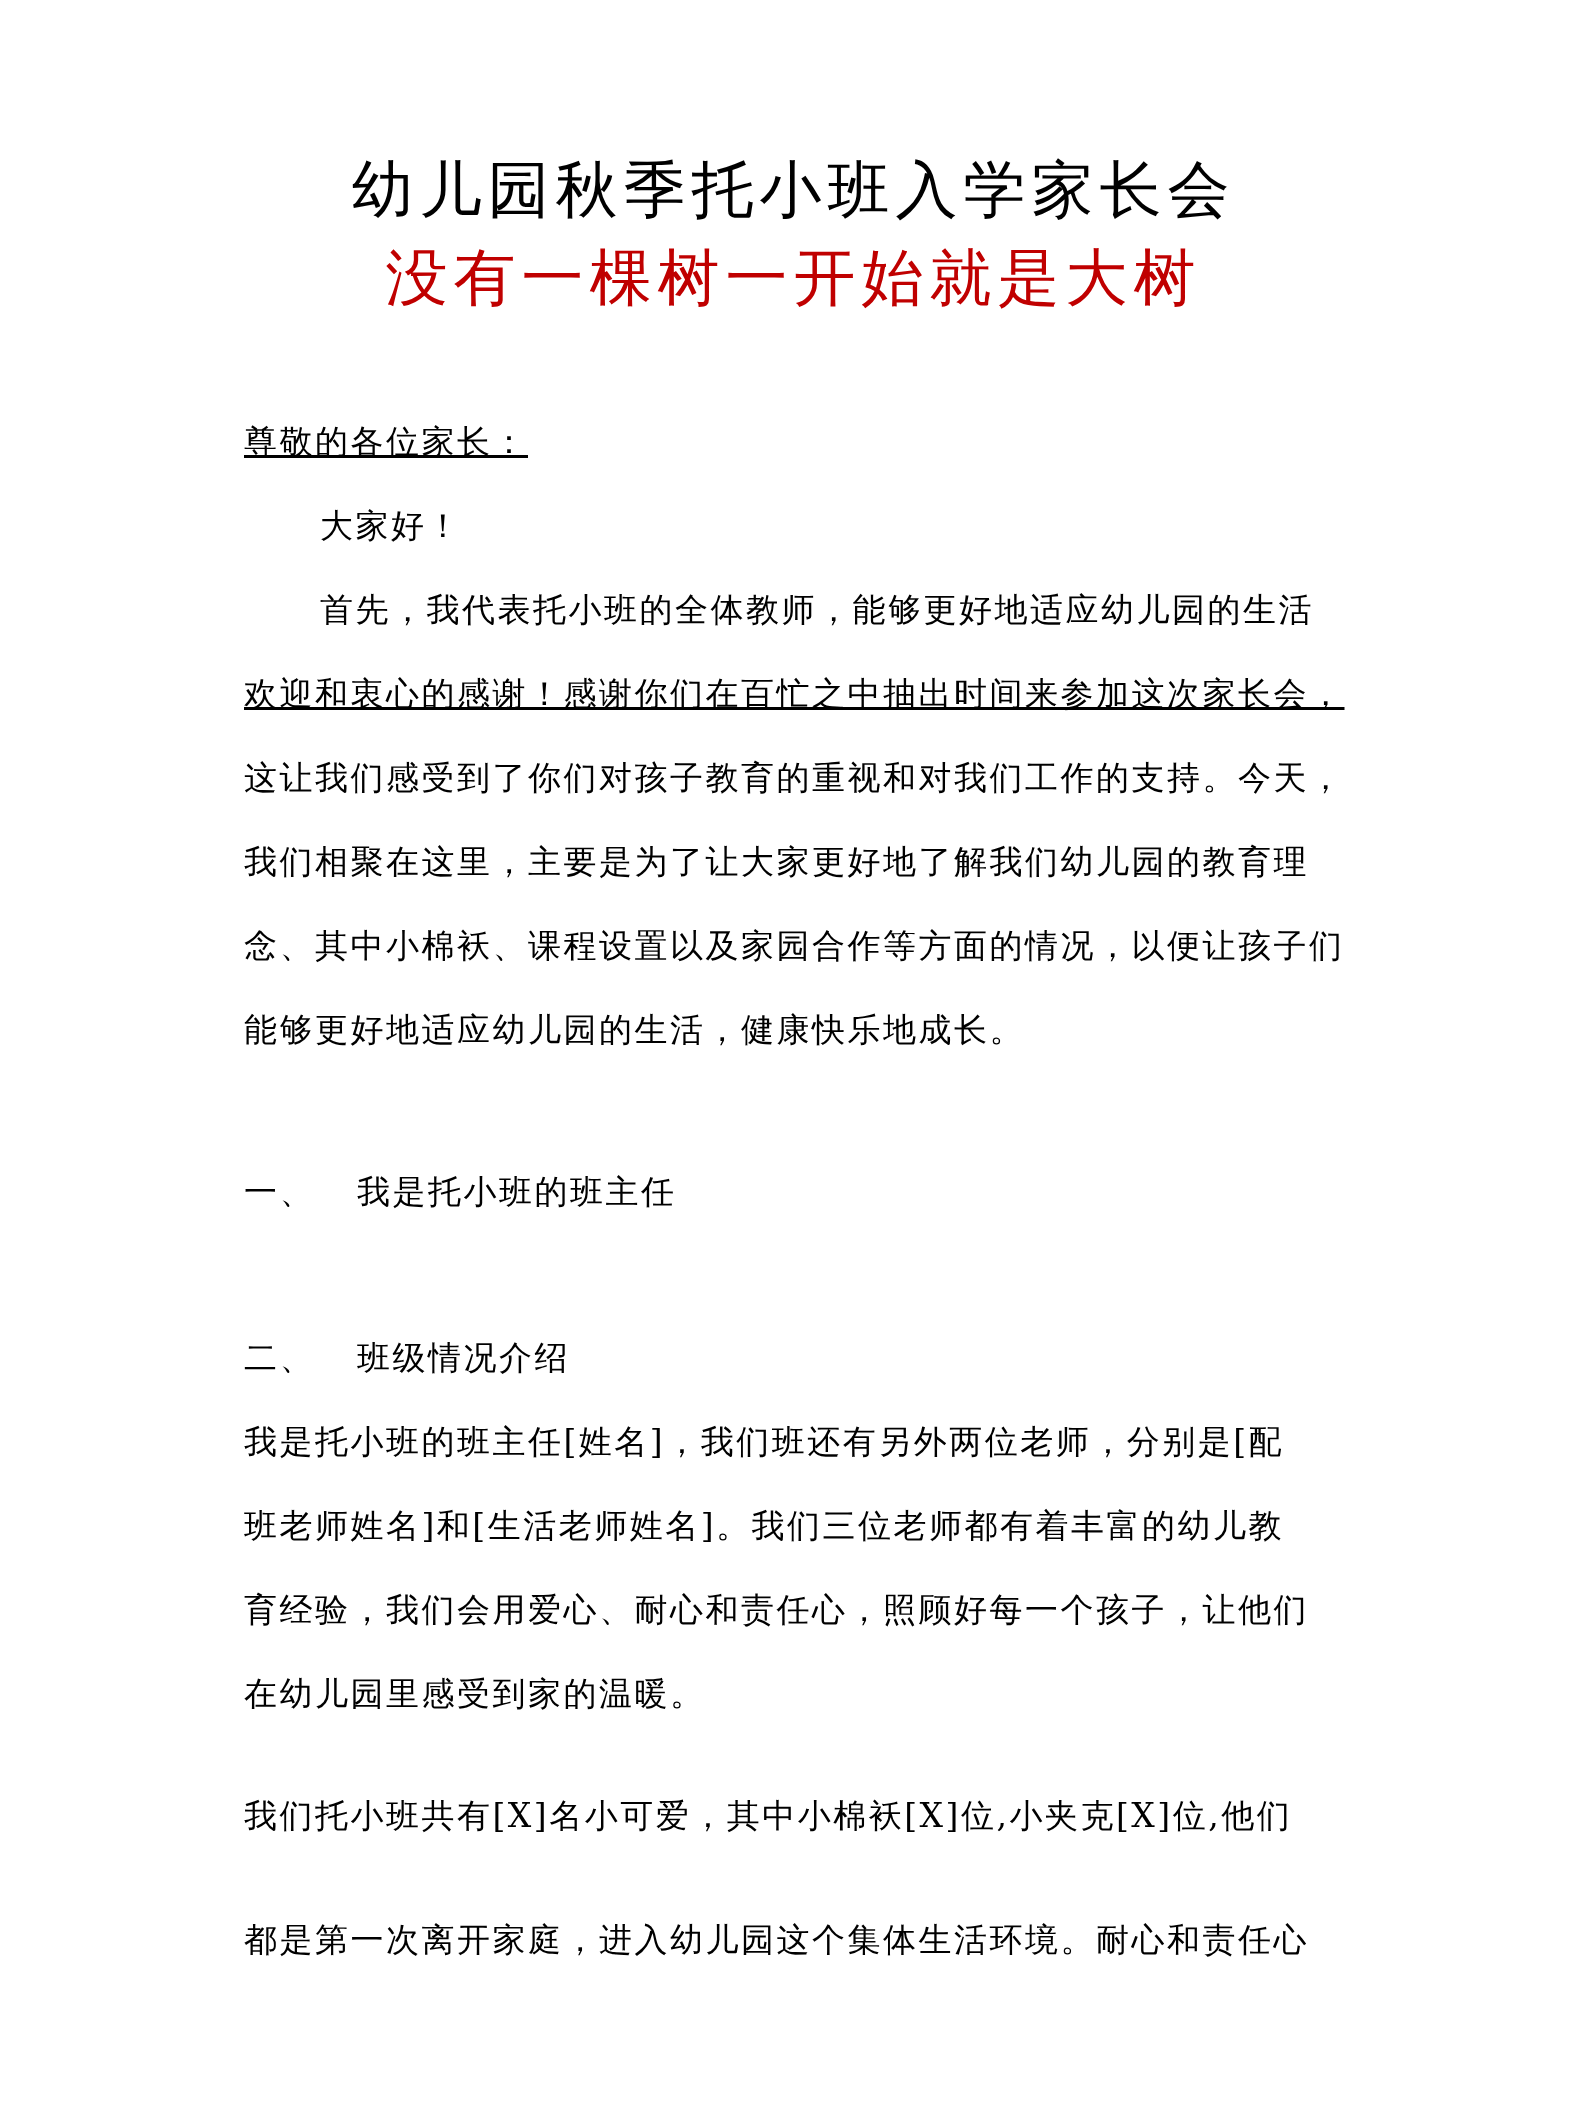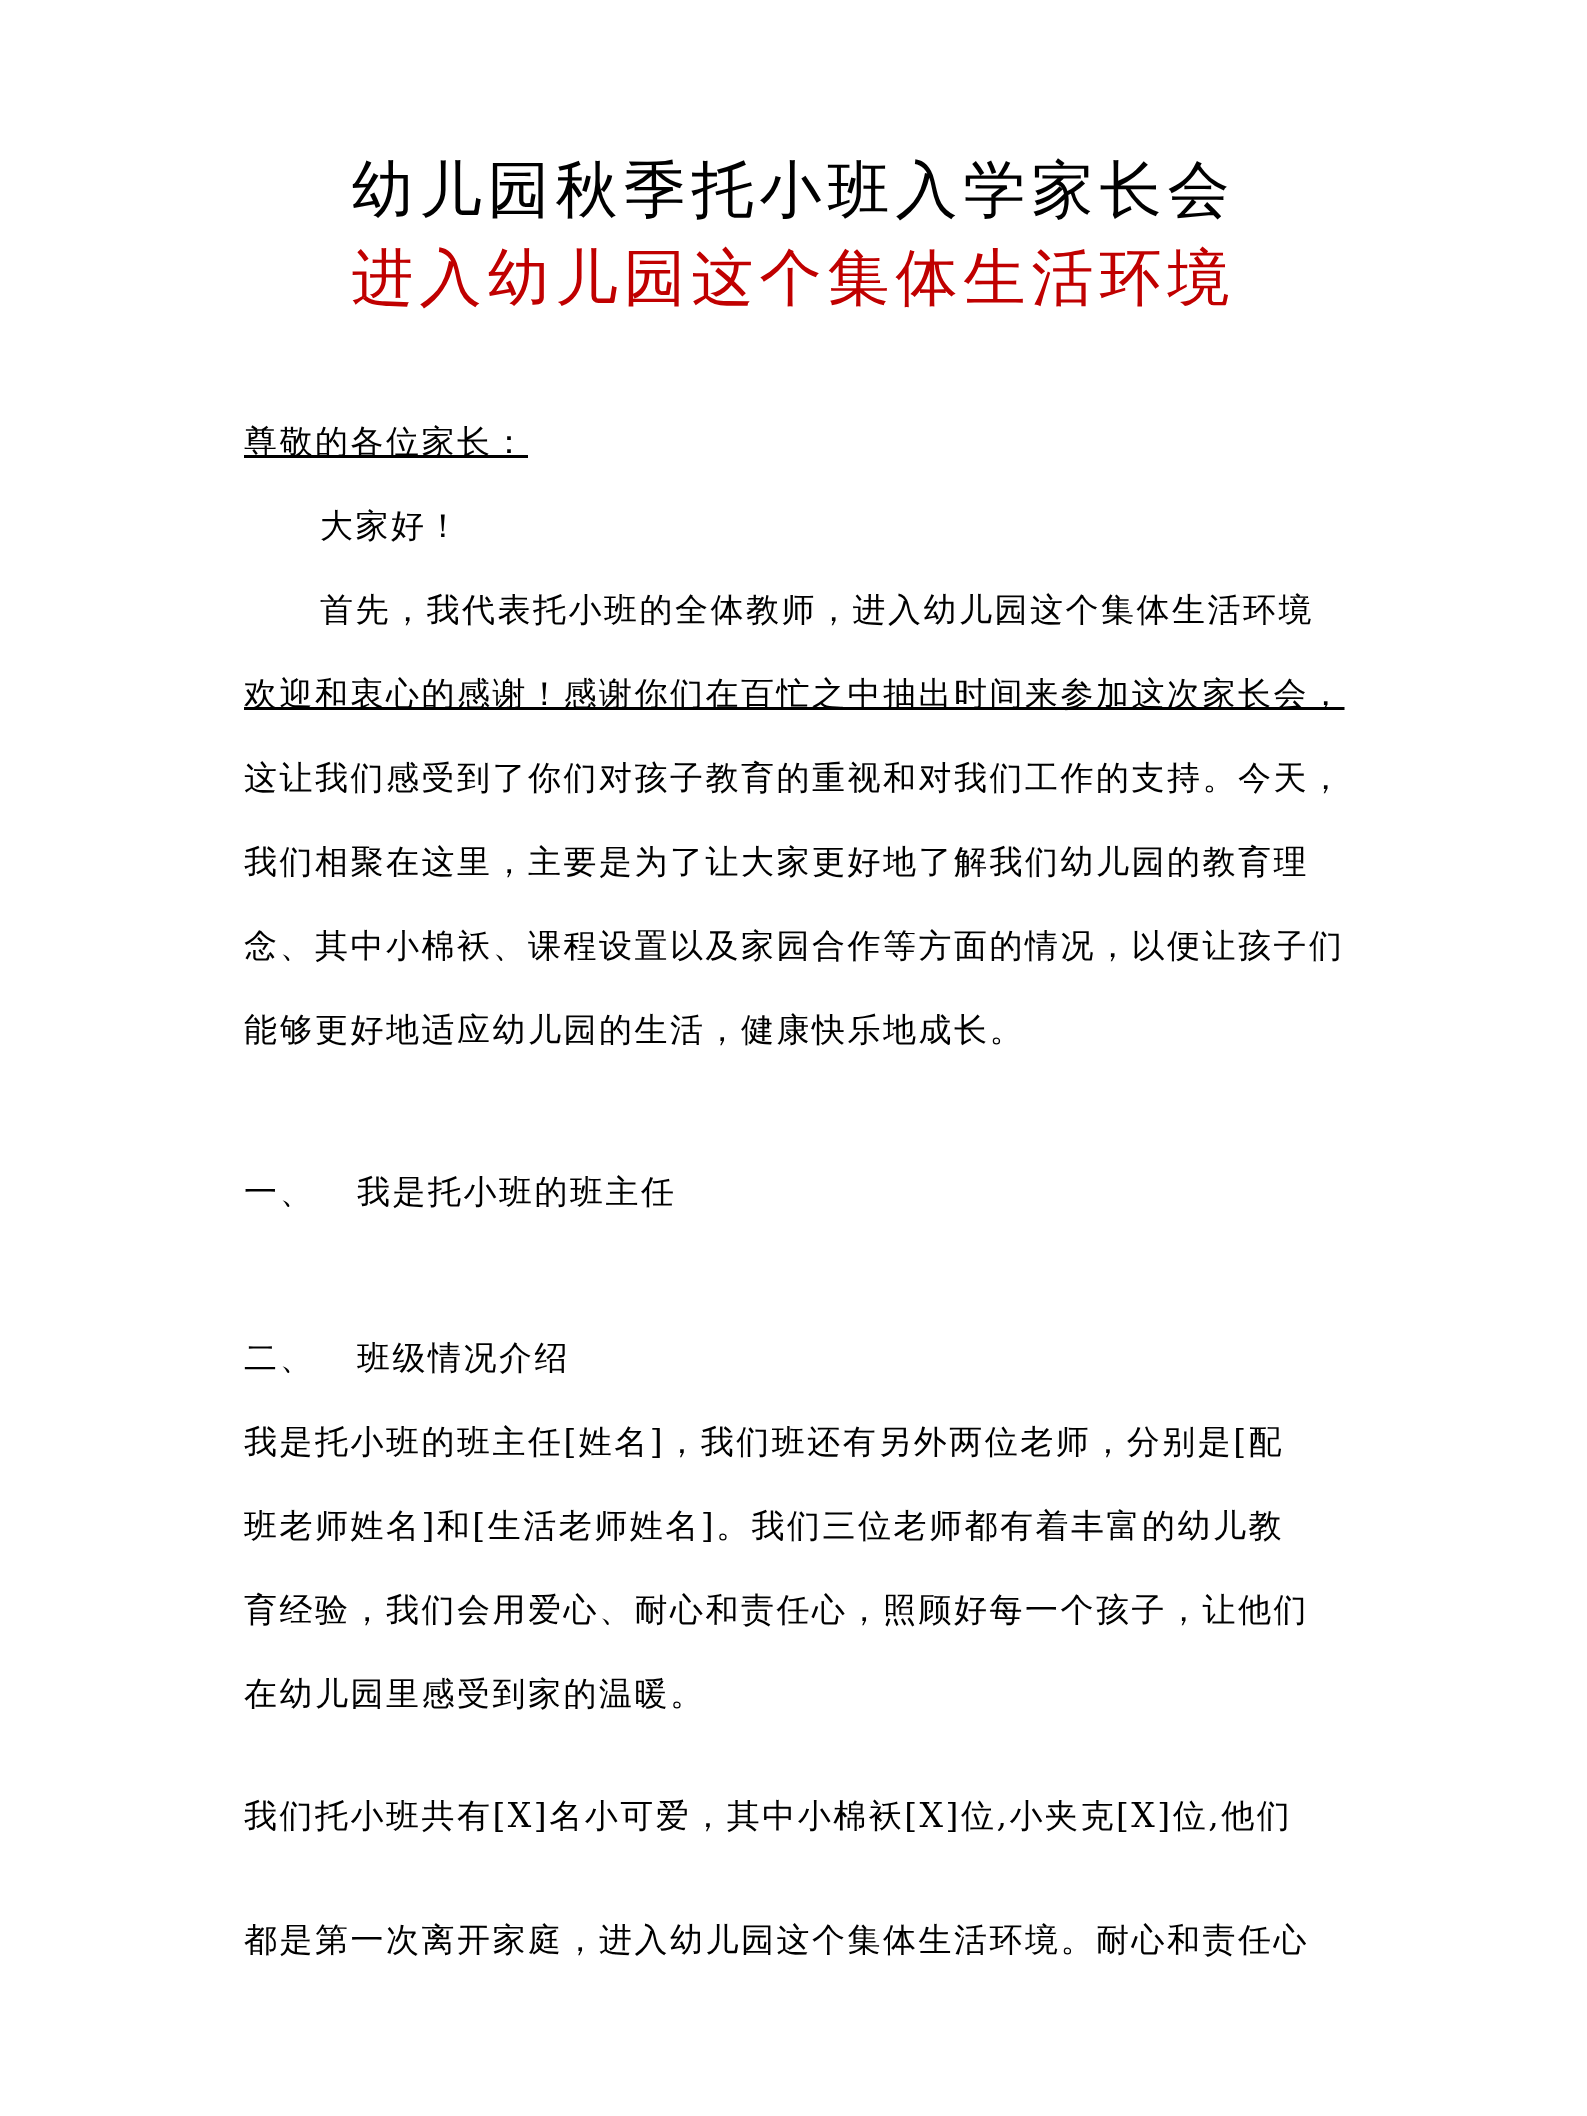--- a/index.html
+++ b/index.html
@@ -63,29 +63,29 @@
       display: inline-block;
       width: 113px;
     }
   </style>
 </head>
 <body>
 
 <div class="page">
 
   <h1 class="title-main">幼儿园秋季托小班入学家长会</h1>
-  <h2 class="title-sub" style="color:#c00000;">进入幼儿园这个集体生活环境</h2>
+  <h2 class="title-sub" style="color:#c00000;">没有一棵树一开始就是大树</h2>
 
   <div class="body" style="top:0;">
 
     <div class="line" style="top:420px;text-decoration:underline;">尊敬的各位家长：</div>
     <div class="line indent" style="top:504px;">大家好！</div>
 
     <div>
-      <div class="line indent" style="top:588px;">首先，我代表托小班的全体教师，进入幼儿园这个集体生活环境</div>
+      <div class="line indent" style="top:588px;">首先，我代表托小班的全体教师，能够更好地适应幼儿园的生活</div>
       <div class="line" style="top:672px;text-decoration:underline;">欢迎和衷心的感谢！感谢你们在百忙之中抽出时间来参加这次家长会，</div>
       <div class="line" style="top:756px;">这让我们感受到了你们对孩子教育的重视和对我们工作的支持。今天，</div>
       <div class="line" style="top:840px;">我们相聚在这里，主要是为了让大家更好地了解我们幼儿园的教育理</div>
       <div class="line" style="top:924px;">念、其中小棉袄、课程设置以及家园合作等方面的情况，以便让孩子们</div>
       <div class="line" style="top:1008px;">能够更好地适应幼儿园的生活，健康快乐地成长。</div>
     </div>
 
     <div class="line" style="top:1170px;">
       <span class="section-num">一、</span><span>我是托小班的班主任</span>
     </div>

